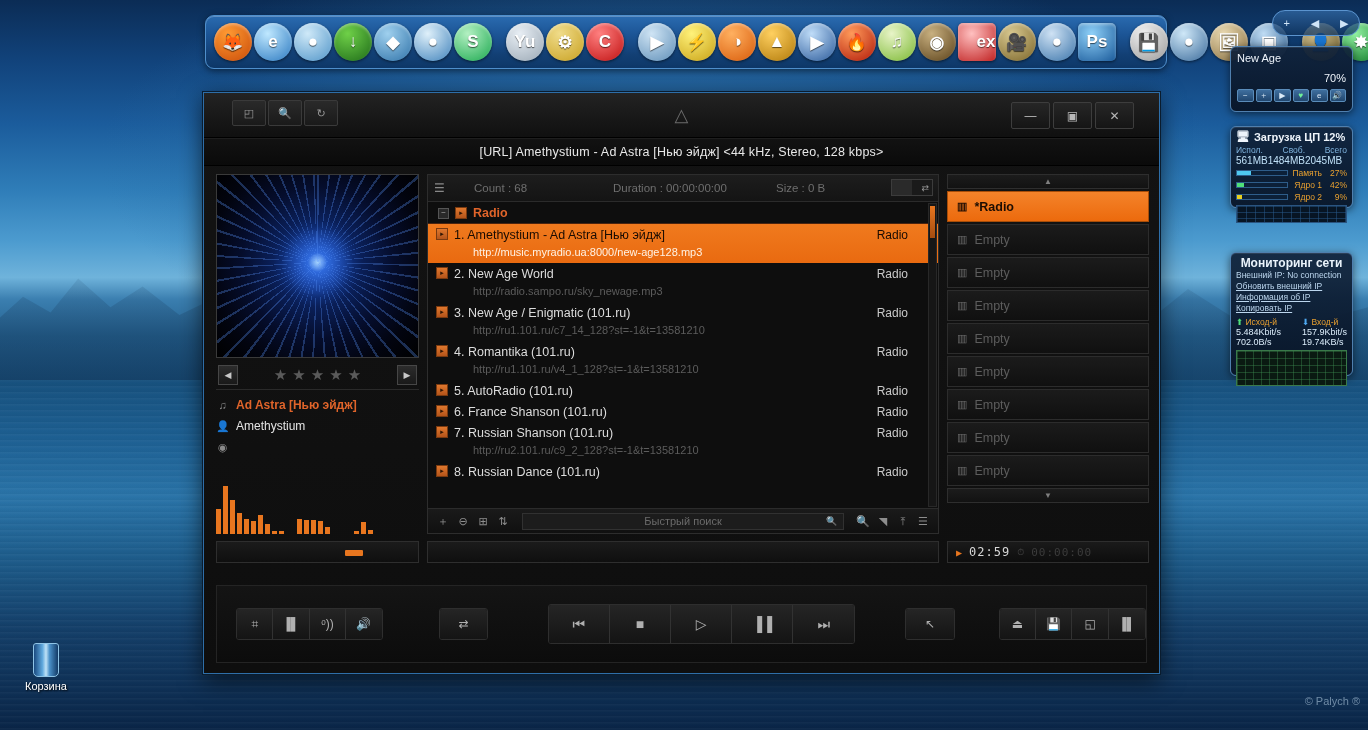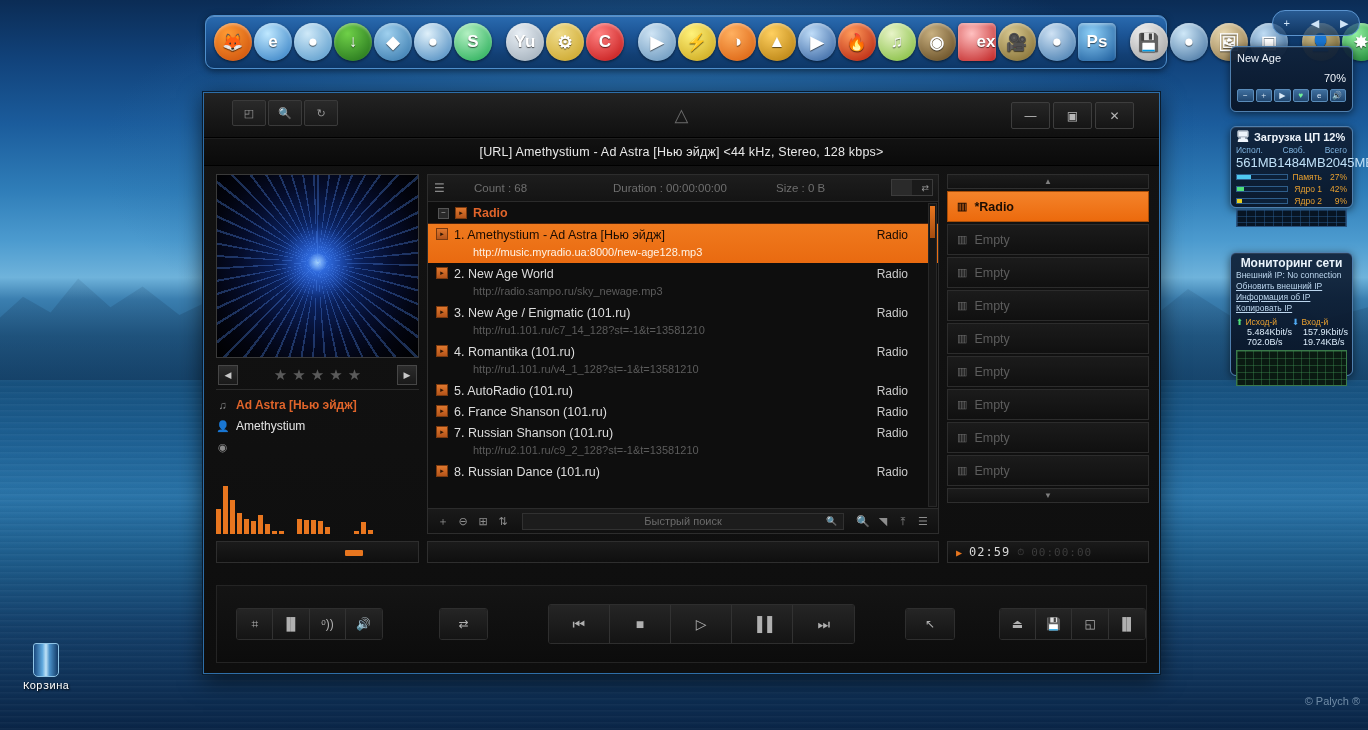--- a/index.html
+++ b/index.html
@@ -266,47 +266,47 @@
   .g-music { left: 1230px; top: 46px; width: 123px; height: 66px; }
   .g-music .gm-title { color: #eef4fb; font-size: 11px; }
   .g-music .gm-pct { text-align: right; color: #eef4fb; font-size: 11px; margin-top: 8px; }
   .gm-btns { display: flex; gap: 2px; margin-top: 5px; }
   .gm-b { width: 17px; height: 13px; border-radius: 2px;
           background: linear-gradient(180deg,#3f6f9f,#21466e); border: 1px solid #5a8cba;
           display:flex;align-items:center;justify-content:center; color:#dbeaf7; font-size:8px; cursor:pointer;}
   .g-cpu { left: 1230px; top: 126px; width: 123px; height: 82px; padding: 3px 5px; }
   .gc-head { color: #eef4fb; font-size: 11px; font-weight: bold; display:flex; gap:4px; align-items:center;}
   .gc-cols { display: flex; justify-content: space-between; color: #7fb3de; font-size: 8.5px; margin-top: 2px; }
-  .gc-vals { display: flex; justify-content: space-between; color: #bfe0f7; font-size: 13px; }
+  .gc-vals { display: flex; color: #bfe0f7; font-size: 10px; }
   .gc-row { display: flex; align-items: center; gap: 3px; margin-top: 2px; font-size: 8.5px; }
   .gc-bar { width: 52px; height: 6px; background: #0c2038; border: 1px solid #2e5d8a; }
   .gc-fill { height: 100%; }
   .gc-lbl { color: #e8a030; margin-left: auto; }
   .gc-num { color: #e8a030; width: 22px; text-align: right; }
   .gc-graph { height: 18px; margin-top: 3px; background: #071524; border: 1px solid #2a5480;
               background-image: repeating-linear-gradient(90deg, rgba(40,90,140,.5) 0 1px, transparent 1px 9px),
                                 repeating-linear-gradient(180deg, rgba(40,90,140,.5) 0 1px, transparent 1px 6px); }
   .g-net { left: 1230px; top: 252px; width: 123px; height: 124px; padding: 3px 5px; }
   .gn-title { color: #eaf3fb; font-size: 12px; font-weight: bold; text-align: center; }
   .gn-line { font-size: 8.5px; color: #bcd6ee; line-height: 11px; }
   .gn-link { text-decoration: underline; cursor: pointer; }
   .gn-cols { display: flex; justify-content: space-between; margin-top: 3px; }
   .gn-c { font-size: 8.5px; }
   .gn-h { color: #e8a030; }
-  .gn-v { color: #dbecfa; font-size: 9px; margin-left: 11px; }
+  .gn-v { color: #dbecfa; font-size: 9px; }
   .gn-graph { height: 36px; margin-top: 3px; background: #0a1a12; border: 1px solid #3a7a4a; overflow:hidden;
               background-image: repeating-linear-gradient(90deg, rgba(60,140,80,.4) 0 1px, transparent 1px 8px),
                                 repeating-linear-gradient(180deg, rgba(60,140,80,.4) 0 1px, transparent 1px 7px); }
 
   
   .bin { position: absolute; left: 16px; top: 643px; width: 60px; text-align: center; cursor: pointer; }
   .bin-ico { width: 26px; height: 34px; margin: 0 auto 3px;
              background: linear-gradient(90deg,#1a4a80,#5fa8dd 35%,#bfe2f7 50%,#4a90c8 65%,#123a66);
              border-radius: 3px 3px 5px 5px; border: 1px solid #8fc4e6; }
-  .bin-lbl { color: #fff; font-size: 11px; text-shadow: 1px 1px 2px #000; font-family: Liberation Mono, monospace; }
+  .bin-lbl { color: #fff; font-size: 11px; text-shadow: 1px 1px 2px #000; }
   .wm { position: absolute; right: 8px; bottom: 23px; color: rgba(190,215,235,.55); font-size: 11px; }
 </style>
 </head>
 <body>
 
 <div class="mtn-left"></div>
 <div class="mtn-right"></div>
 <div class="water-shimmer"></div>
 
 <div class="dock" id="dock">

